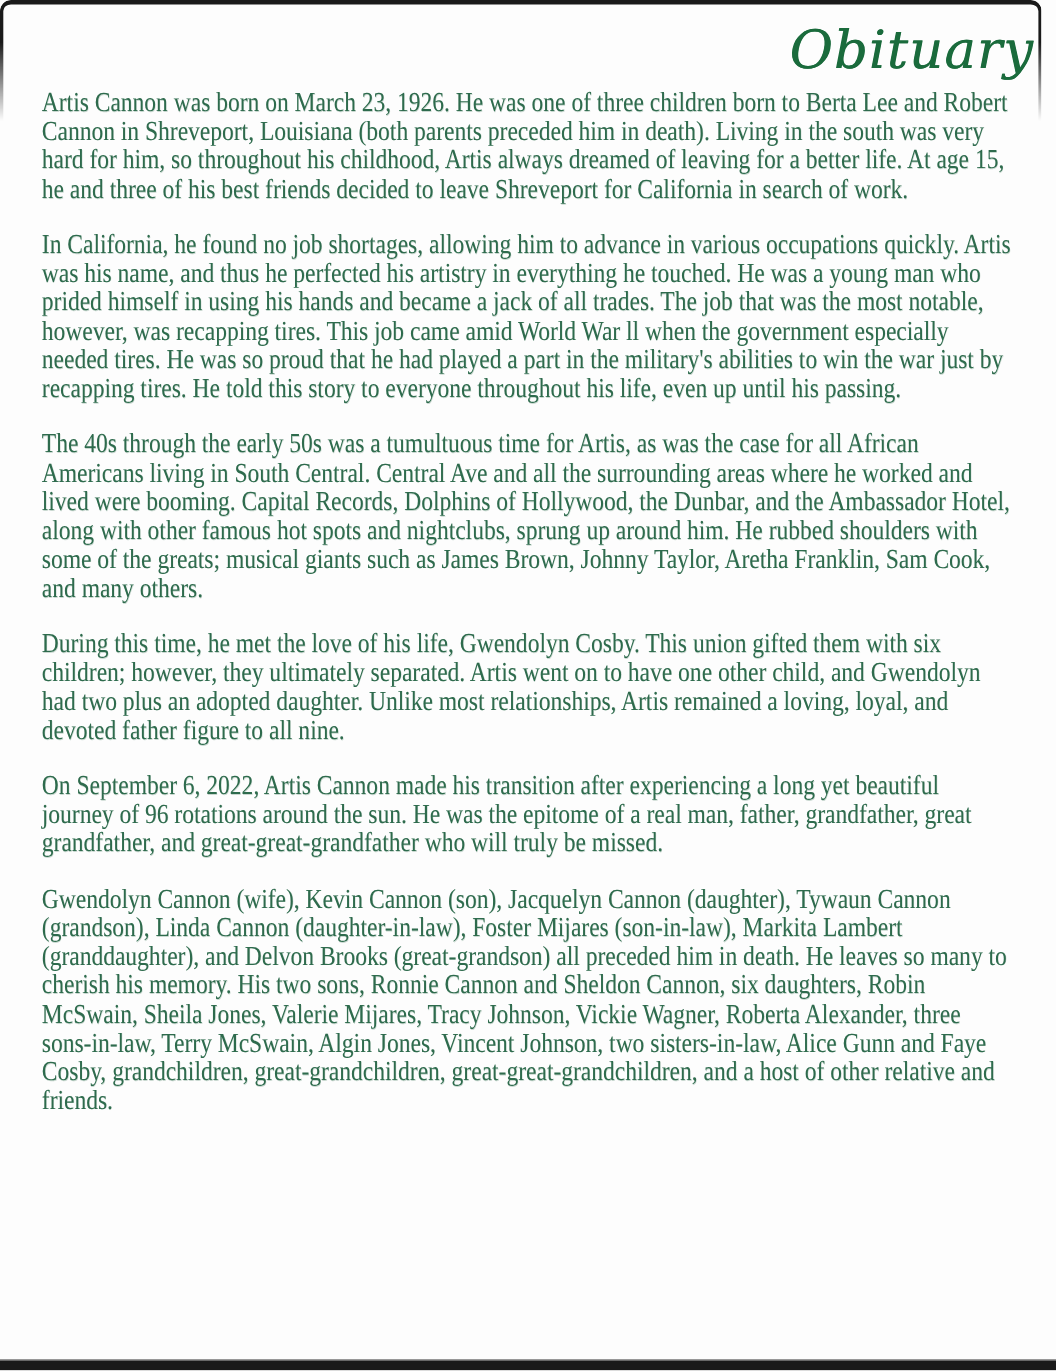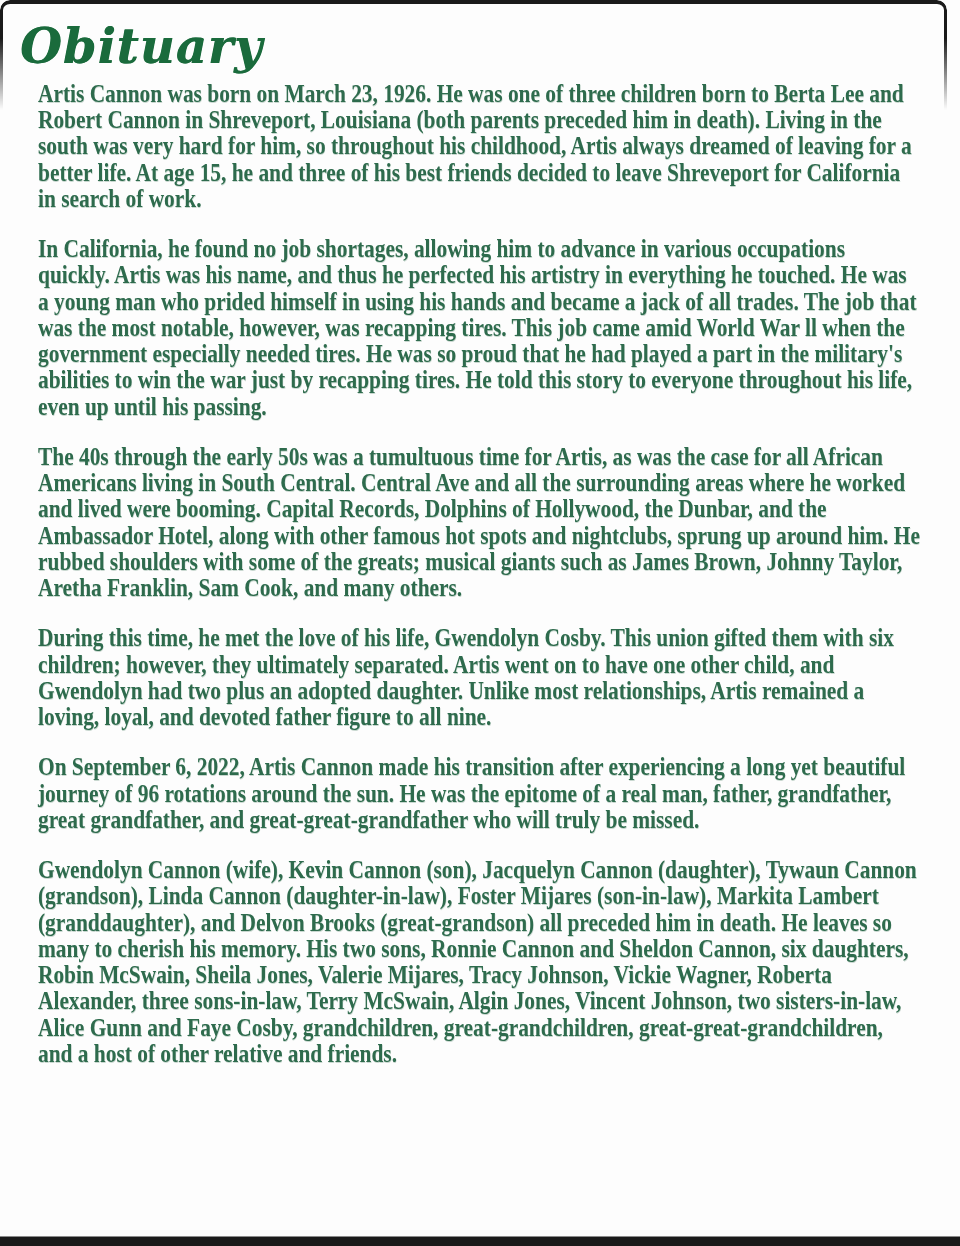--- a/index.html
+++ b/index.html
@@ -36,33 +36,32 @@
     position: absolute;
     left: 0;
     bottom: 0;
     width: 100%;
     height: 9px;
     background: var(--border-black, #1a1a1a);
     border-top: 1px solid #8a8a8a;
   }
   .title {
     margin: 20px 20px 8px 20px;
-    text-align: left;
+    text-align: right;
     font-family: "DejaVu Serif", serif;
     font-style: italic;
-    font-weight: bold;
+    font-weight: normal;
     font-size: 48px;
     line-height: 1.1;
     color: var(--title-green, #1a6b3c);
     letter-spacing: 1px;
     text-shadow: 0.5px 0 0 var(--title-green, #1a6b3c);
   }
   .content {
     padding: 0 40px 0 38px;
-    font-weight: bold;
   }
   
   .condense {
     width: 1032px;
     transform: scaleX(0.855);
     transform-origin: 0 0;
   }
   .condense p {
     margin: 0 0 24px 0;
     font-size: 25px;

